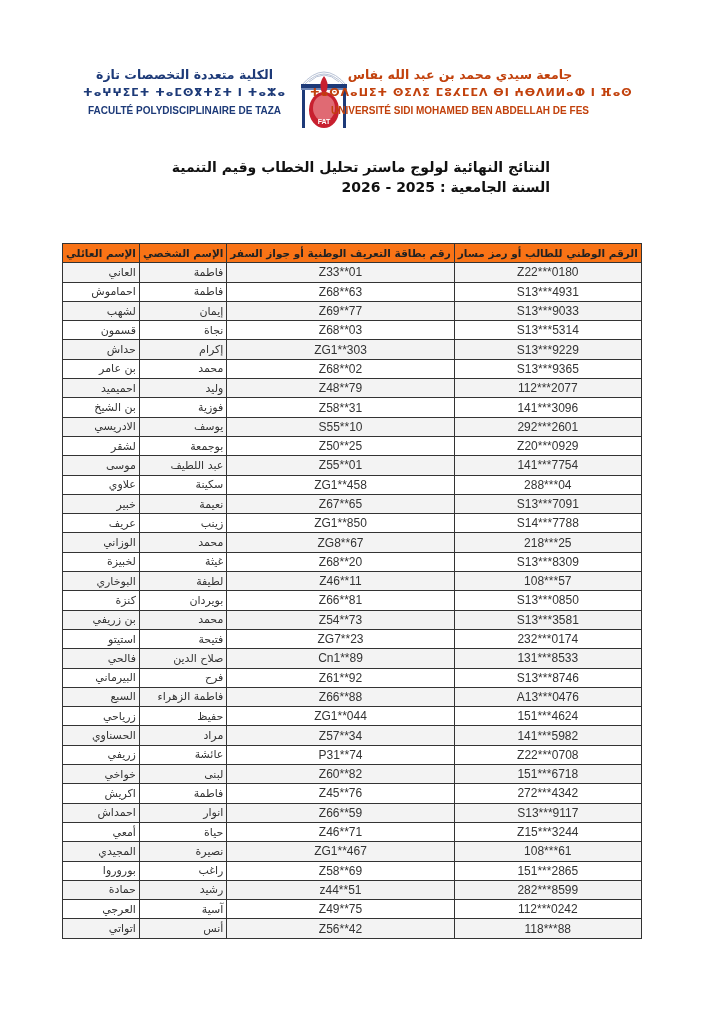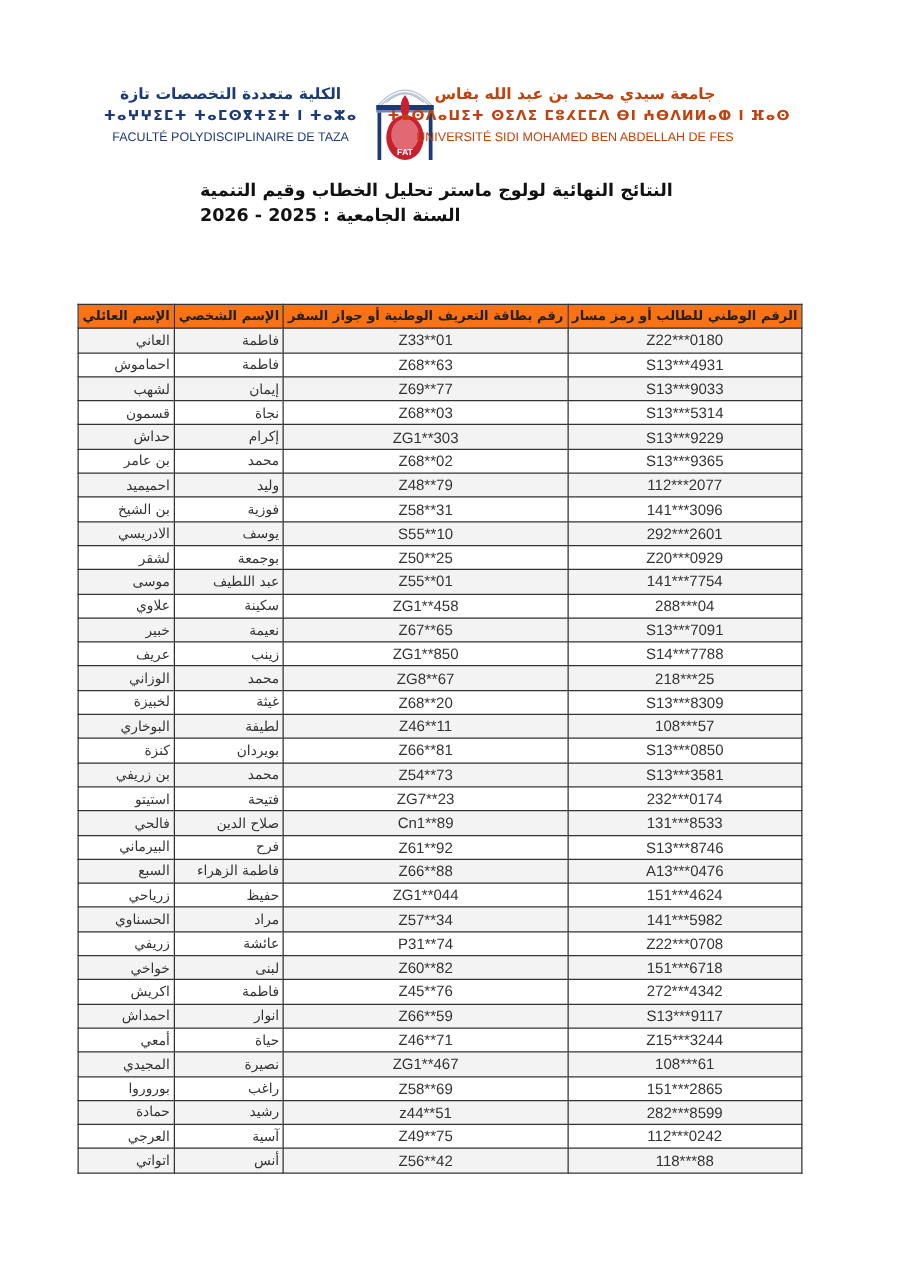--- a/index.html
+++ b/index.html
@@ -2,23 +2,23 @@
 <html><head>
 <meta charset="utf-8">
 <style>
   html, body { margin:0; padding:0; background:#ffffff; }
   body { width:724px; height:1024px; position:relative; overflow:hidden; font-family:"DejaVu Sans", sans-serif; color:#222; }
   .header-block { position:absolute; top:66px; left:72px; width:570px; height:75px;margin-left:10px; }
   .fac { position:absolute; left:0; top:0; width:205px; text-align:center; color:#1d3a78; }
   .uni { position:absolute; left:228px; top:0; width:300px; text-align:center; color:#c2410c; }
   .ar-line { font-family:"DejaVu Sans", sans-serif; font-size:12.5px; font-weight:bold; direction:rtl; line-height:18px; letter-spacing:0.5px; white-space:nowrap; }
   .tif-line { font-family:"DejaVu Sans", sans-serif; font-size:11px; font-weight:bold; line-height:18px; letter-spacing:1px; white-space:nowrap; }
-  .fr-line { font-family:"Liberation Sans", sans-serif; font-size:10px; font-weight:normal; line-height:18px; white-space:nowrap; }
+  .fr-line { font-family:"Liberation Sans", sans-serif; font-size:10px; font-weight:bold; line-height:18px; white-space:nowrap; }
   .logo { position:absolute; left:213px; top:-4px; width:58px; height:72px; }
-  .titles { position:absolute; top:143px; left:160px; width:390px; text-align:left; direction:rtl; }
+  .titles { position:absolute; top:157px; left:160px; width:390px; text-align:right; direction:rtl; }
   .titles div { font-family:"DejaVu Sans", sans-serif; font-weight:bold; font-size:14px; line-height:20px; color:#111; }
   table.results { position:absolute; left:62px; top:243px; width:508px; border-collapse:collapse; direction:rtl; }
   table.results th, table.results td { border:1px solid #333; height:18.3px; padding:0 3px; font-size:11px; }
   table.results th { background:#f97316; font-weight:bold; text-align:right; font-family:"DejaVu Sans", sans-serif; font-size:10.5px; white-space:nowrap; }
   table.results td { font-family:"DejaVu Sans", sans-serif; color:#333; }
   table.results td.num { text-align:center; font-family:"Liberation Sans", sans-serif; font-size:12px; direction:ltr; }
   table.results td.name { text-align:right; }
   table.results tbody tr:nth-child(odd) td { background:#f3f3f3; }
   table.results tbody tr:nth-child(even) td { background:#ffffff; }
   .c1 { width:148px;margin-left:26px; } .c2 { width:182px; } .c3 { width:76px; } .c4 { width:78px; }

